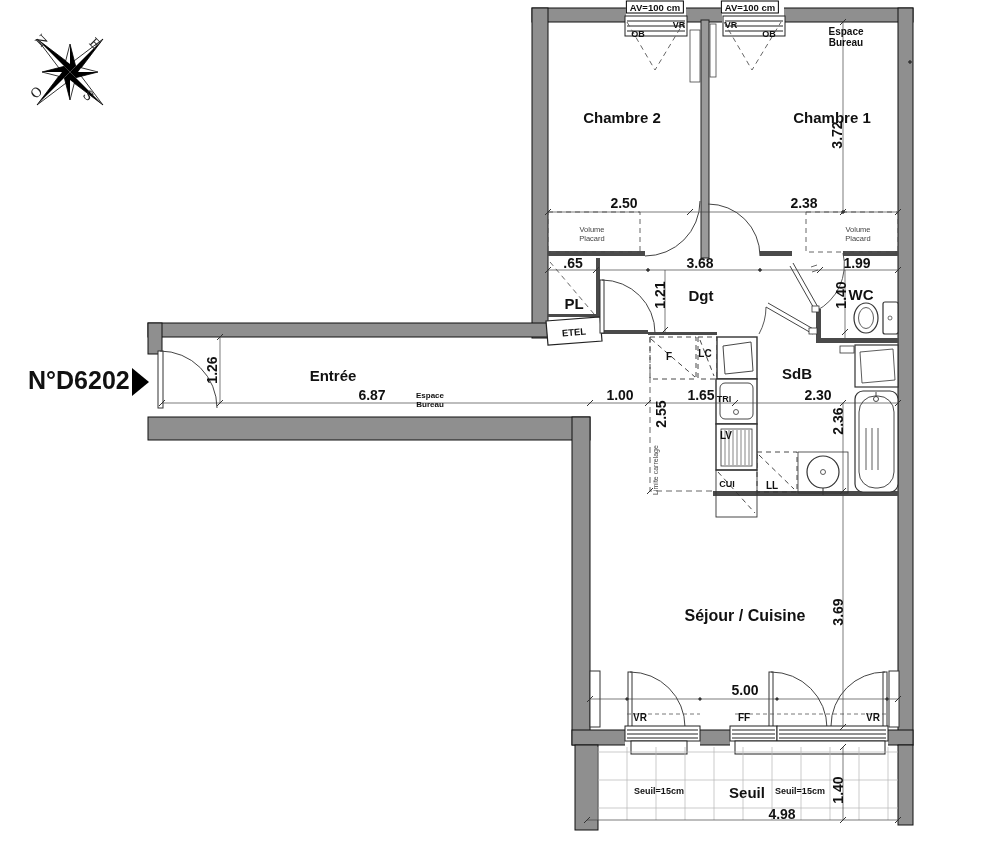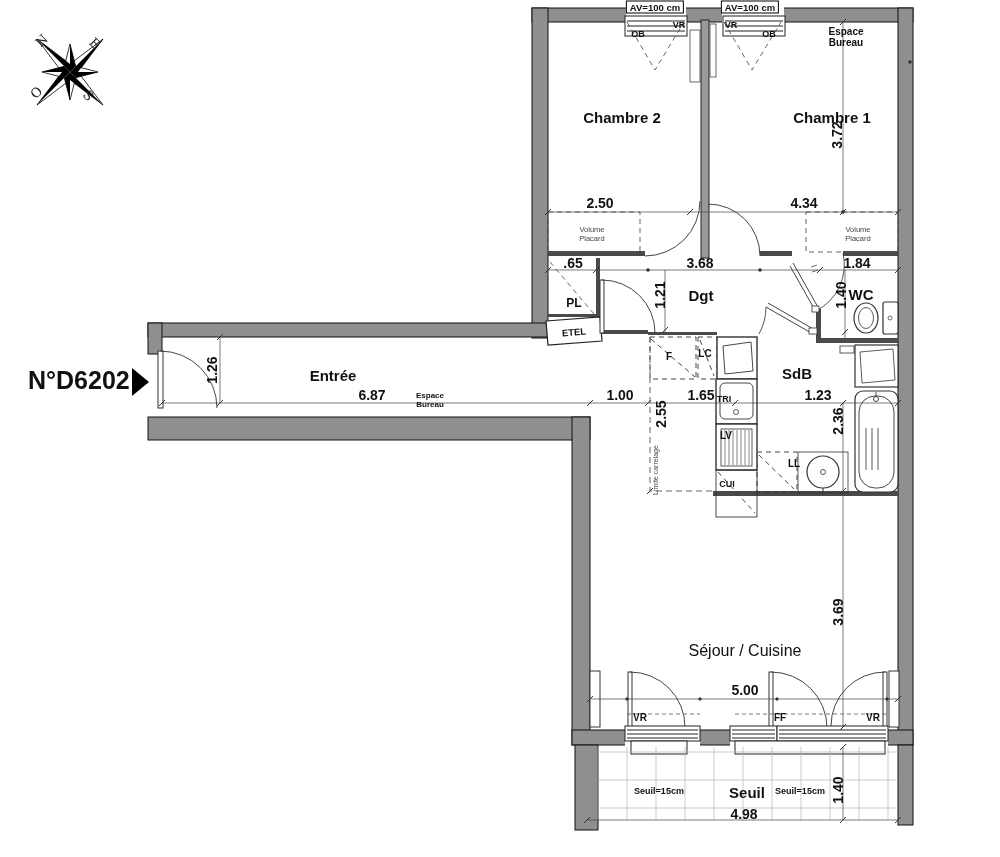--- a/index.html
+++ b/index.html
@@ -2,37 +2,37 @@
 <html><head>
 <meta charset="utf-8">
 <style>
   html,body{margin:0;padding:0;}
   body{width:1000px;height:857px;background:#fff;position:relative;overflow:hidden;
        font-family:"Liberation Sans",sans-serif;color:#111;}
   #plan{position:absolute;left:0;top:0;width:1000px;height:857px;}
   svg{position:absolute;left:0;top:0;}
   .lab{position:absolute;transform:translate(-50%,-50%);white-space:nowrap;color:#111;}
   .room{font-weight:bold;font-size:15px;}
-  .big{font-weight:normal;font-size:16px;margin-top:35px;}
+  .big{font-weight:bold;font-size:16px;}
   .dim{font-weight:bold;font-size:14px;}
   .rot{transform:translate(-50%,-50%) rotate(-90deg);}
   .sm{font-weight:bold;font-size:10px;}
   .xs{font-weight:bold;font-size:9px;}
   .tiny{font-size:7.5px;color:#444;white-space:normal;width:40px;text-align:center;line-height:1.15;}
   .tinyrot{font-size:7px;color:#444;transform:translate(-50%,-50%) rotate(-90deg);}
   .box{background:#fff;border:1px solid #000;padding:0 3px;font-weight:bold;font-size:9.5px;line-height:11px;}
   .seuil{font-size:9px;font-weight:bold;margin-top:44px;}
   .eb{font-weight:bold;font-size:10px;white-space:normal;width:50px;text-align:center;line-height:1.1;}
   .eb2{font-weight:bold;font-size:8px;white-space:normal;width:36px;text-align:center;line-height:1.1;}
   .unit{position:absolute;font-weight:bold;font-size:25px;}
   .tri{position:absolute;width:0;height:0;border-top:14px solid transparent;
        border-bottom:14px solid transparent;border-left:17px solid #000;}
   .comp{position:absolute;font-family:"DejaVu Serif",serif;font-size:13px;color:#222;}
   .etel{font-weight:bold;font-size:9.5px;transform:translate(-50%,-50%) rotate(-5deg);}
-  .pl{font-weight:bold;font-size:12px;}
+  .pl{font-weight:bold;font-size:15px;}
 </style>
 </head>
 <body>
 
 <div id="plan">
 
 <svg width="1000" height="857" viewBox="0 0 1000 857">
 
   <g fill="#8f8f8f" stroke="#111" stroke-width="1">
     <rect x="532" y="8" width="381" height="14"></rect>
@@ -296,66 +296,66 @@
 <div class="lab xs" style="left:679px;top:25px;">VR</div>
 <div class="lab xs" style="left:731px;top:25px;">VR</div>
 <div class="lab xs" style="left:638px;top:34px;">OB</div>
 <div class="lab xs" style="left:769px;top:34px;">OB</div>
 <div class="lab eb" style="left:846px;top:37px;">Espace Bureau</div>
 
 <div class="lab room" style="left:622px;top:117px;">Chambre 2</div>
 <div class="lab room" style="left:801px;top:117px;margin-left:31px;">Chambre 1</div>
 <div class="lab dim rot" style="left:837px;top:135px;">3.72</div>
 
-<div class="lab dim" style="left:600px;top:203px;">2.50</div>
-<div class="lab dim" style="left:804px;top:203px;">4.34</div>
+<div class="lab dim" style="left:624px;top:203px;">2.50</div>
+<div class="lab dim" style="left:804px;top:203px;">2.38</div>
 
 <div class="lab tiny" style="left:592px;top:235px;">Volume Placard</div>
 <div class="lab tiny" style="left:858px;top:235px;">Volume Placard</div>
 
 <div class="lab dim" style="left:573px;top:263px;">.65</div>
 <div class="lab dim" style="left:700px;top:263px;">3.68</div>
-<div class="lab dim" style="left:857px;top:263px;">1.84</div>
+<div class="lab dim" style="left:857px;top:263px;">1.99</div>
 <div class="lab dim rot" style="left:660px;top:295px;">1.21</div>
 <div class="lab dim rot" style="left:841px;top:295px;">1.40</div>
 
 <div class="lab pl" style="left:574px;top:303px;">PL</div>
 <div class="lab room" style="left:701px;top:295px;">Dgt</div>
 <div class="lab room" style="left:861px;top:294px;">WC</div>
 <div class="lab etel" style="left:574px;top:332px;">ETEL</div>
 
 <div class="lab room" style="left:333px;top:375px;">Entrée</div>
 <div class="lab dim rot" style="left:212px;top:370px;">1.26</div>
 
 <div class="lab dim" style="left:372px;top:395px;">6.87</div>
 <div class="lab eb2" style="left:430px;top:401px;">Espace Bureau</div>
 <div class="lab dim" style="left:620px;top:395px;">1.00</div>
 <div class="lab dim" style="left:701px;top:395px;">1.65</div>
-<div class="lab dim" style="left:818px;top:395px;">1.23</div>
+<div class="lab dim" style="left:818px;top:395px;">2.30</div>
 
 <div class="lab room" style="left:797px;top:373px;">SdB</div>
 
 <div class="lab sm" style="left:669px;top:356px;">F</div>
 <div class="lab sm" style="left:705px;top:353px;">LC</div>
 <div class="lab xs" style="left:724px;top:399px;">TRI</div>
 <div class="lab sm" style="left:726px;top:435px;">LV</div>
 <div class="lab xs" style="left:727px;top:484px;">CUI</div>
-<div class="lab sm" style="left:772px;top:463px;margin-left:22px;">LL</div>
+<div class="lab sm" style="left:772px;top:485px;">LL</div>
 
 <div class="lab dim rot" style="left:661px;top:414px;">2.55</div>
 <div class="lab dim rot" style="left:838px;top:421px;">2.36</div>
 <div class="lab tinyrot" style="left:655px;top:470px;">Limite carrelage</div>
 
 <div class="lab big" style="left:745px;top:616px;">Séjour / Cuisine</div>
 <div class="lab dim rot" style="left:838px;top:612px;">3.69</div>
 <div class="lab dim" style="left:745px;top:690px;">5.00</div>
 
 <div class="lab sm" style="left:640px;top:717px;">VR</div>
-<div class="lab sm" style="left:780px;top:717px;">FF</div>
+<div class="lab sm" style="left:744px;top:717px;">FF</div>
 <div class="lab sm" style="left:873px;top:717px;">VR</div>
 <div class="lab seuil" style="left:659px;top:747px;">Seuil=15cm</div>
 <div class="lab seuil" style="left:800px;top:747px;">Seuil=15cm</div>
 
 <div class="lab room" style="left:747px;top:792px;">Seuil</div>
-<div class="lab dim" style="left:744px;top:814px;">4.98</div>
+<div class="lab dim" style="left:782px;top:814px;">4.98</div>
 <div class="lab dim rot" style="left:838px;top:790px;">1.40</div>
 
 </div>
 
 </body></html>

